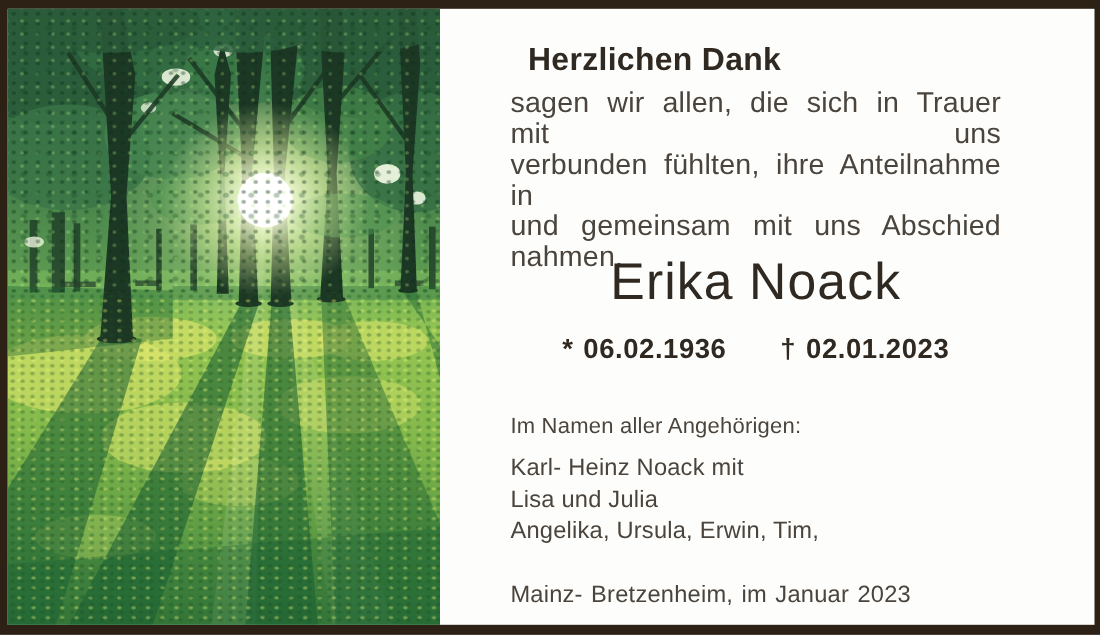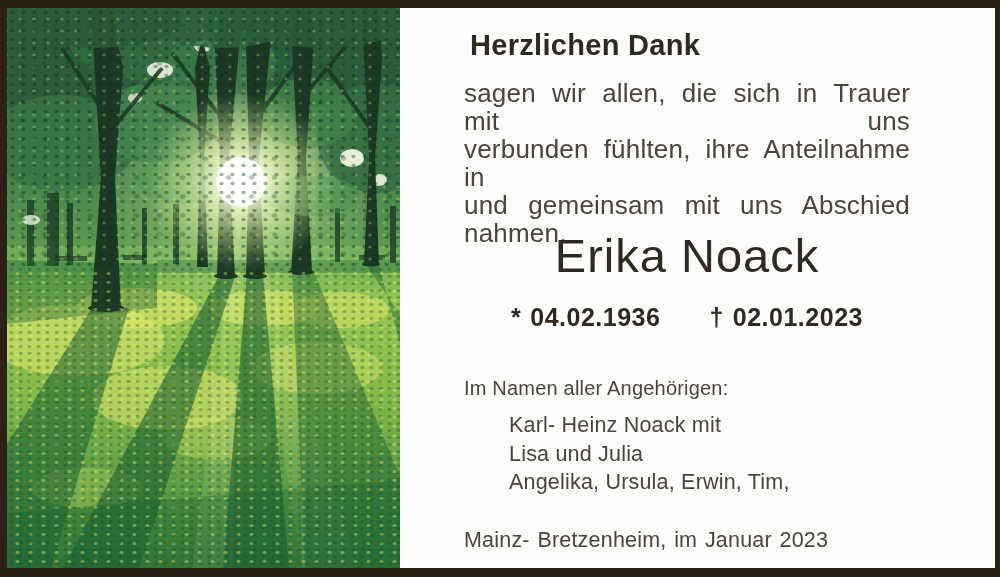--- a/index.html
+++ b/index.html
@@ -40,39 +40,39 @@
     background-image:
       radial-gradient(rgba(25,80,30,0.32) 1.5px, transparent 2.6px),
       radial-gradient(rgba(235,245,120,0.38) 1.5px, transparent 2.6px);
     background-size:9px 7px,13px 9px;
     background-position:0 0,4px 3px;
   }
   
   .content{position:absolute;left:393px;top:0;right:0;bottom:0;}
   .content > div, .content > h1{position:absolute;left:64px;width:446px;}
   h1.title{
-    top:15px;margin:6px;font-size:29px;font-weight:bold;
+    top:15px;margin:16px;font-size:29px;font-weight:bold;
     letter-spacing:0.3px;color:var(--heading);
   }
   .para{top:71px;font-size:26px;line-height:28px;color:var(--body);
     word-spacing:2.5px;letter-spacing:0.2px;}
   .jline{text-align:justify;text-align-last:justify;}
   .jline.last{text-align-last:left;}
   .name{
     top:220px;font-size:47px;font-weight:normal;letter-spacing:1px;
     text-align:center;color:var(--heading);
   }
   .dates{
     top:295px;font-size:25px;font-weight:bold;text-align:center;
     color:var(--heading);letter-spacing:0.5px;
   }
   .dates .sym{margin-right:9px;}
   .dates .death{margin-left:49px;}
   .closing{top:369px;font-size:20px;color:var(--body);letter-spacing:0.2px;}
-  .family{top:403px;font-size:21.5px;line-height:28.5px;color:var(--body);letter-spacing:0.2px;margin-left:45px;}
+  .family{top:403px;font-size:21.5px;line-height:28.5px;color:var(--body);letter-spacing:0.2px;}
   .place{top:520px;font-size:21.5px;color:var(--body);letter-spacing:0.2px;word-spacing:1.5px;}
 </style>
 </head>
 <body>
 
 <div class="sheet">
   <div class="panel">
 
     <div class="photo">
       <svg viewBox="0 0 393 560" preserveAspectRatio="none">
@@ -219,21 +219,21 @@
 
       <div class="para">
         <div class="jline">sagen wir allen, die sich in Trauer mit uns</div>
         <div class="jline">verbunden fühlten, ihre Anteilnahme in</div>
         <div class="jline last">und gemeinsam mit uns Abschied nahmen.</div>
       </div>
 
       <div class="name">Erika Noack</div>
 
       <div class="dates">
-        <span class="birth"><span class="sym">*</span><span>04.02.1936</span></span><span class="death"><span class="sym">†</span><span>02.01.2023</span></span>
+        <span class="birth"><span class="sym">*</span><span>06.02.1936</span></span><span class="death"><span class="sym">†</span><span>02.01.2023</span></span>
       </div>
 
       <div class="closing">Im Namen aller Angehörigen:</div>
 
       <div class="family">
         <div>Karl- Heinz Noack mit</div>
         <div>Lisa und Julia</div>
         <div>Angelika, Ursula, Erwin, Tim,</div>
       </div>
 

